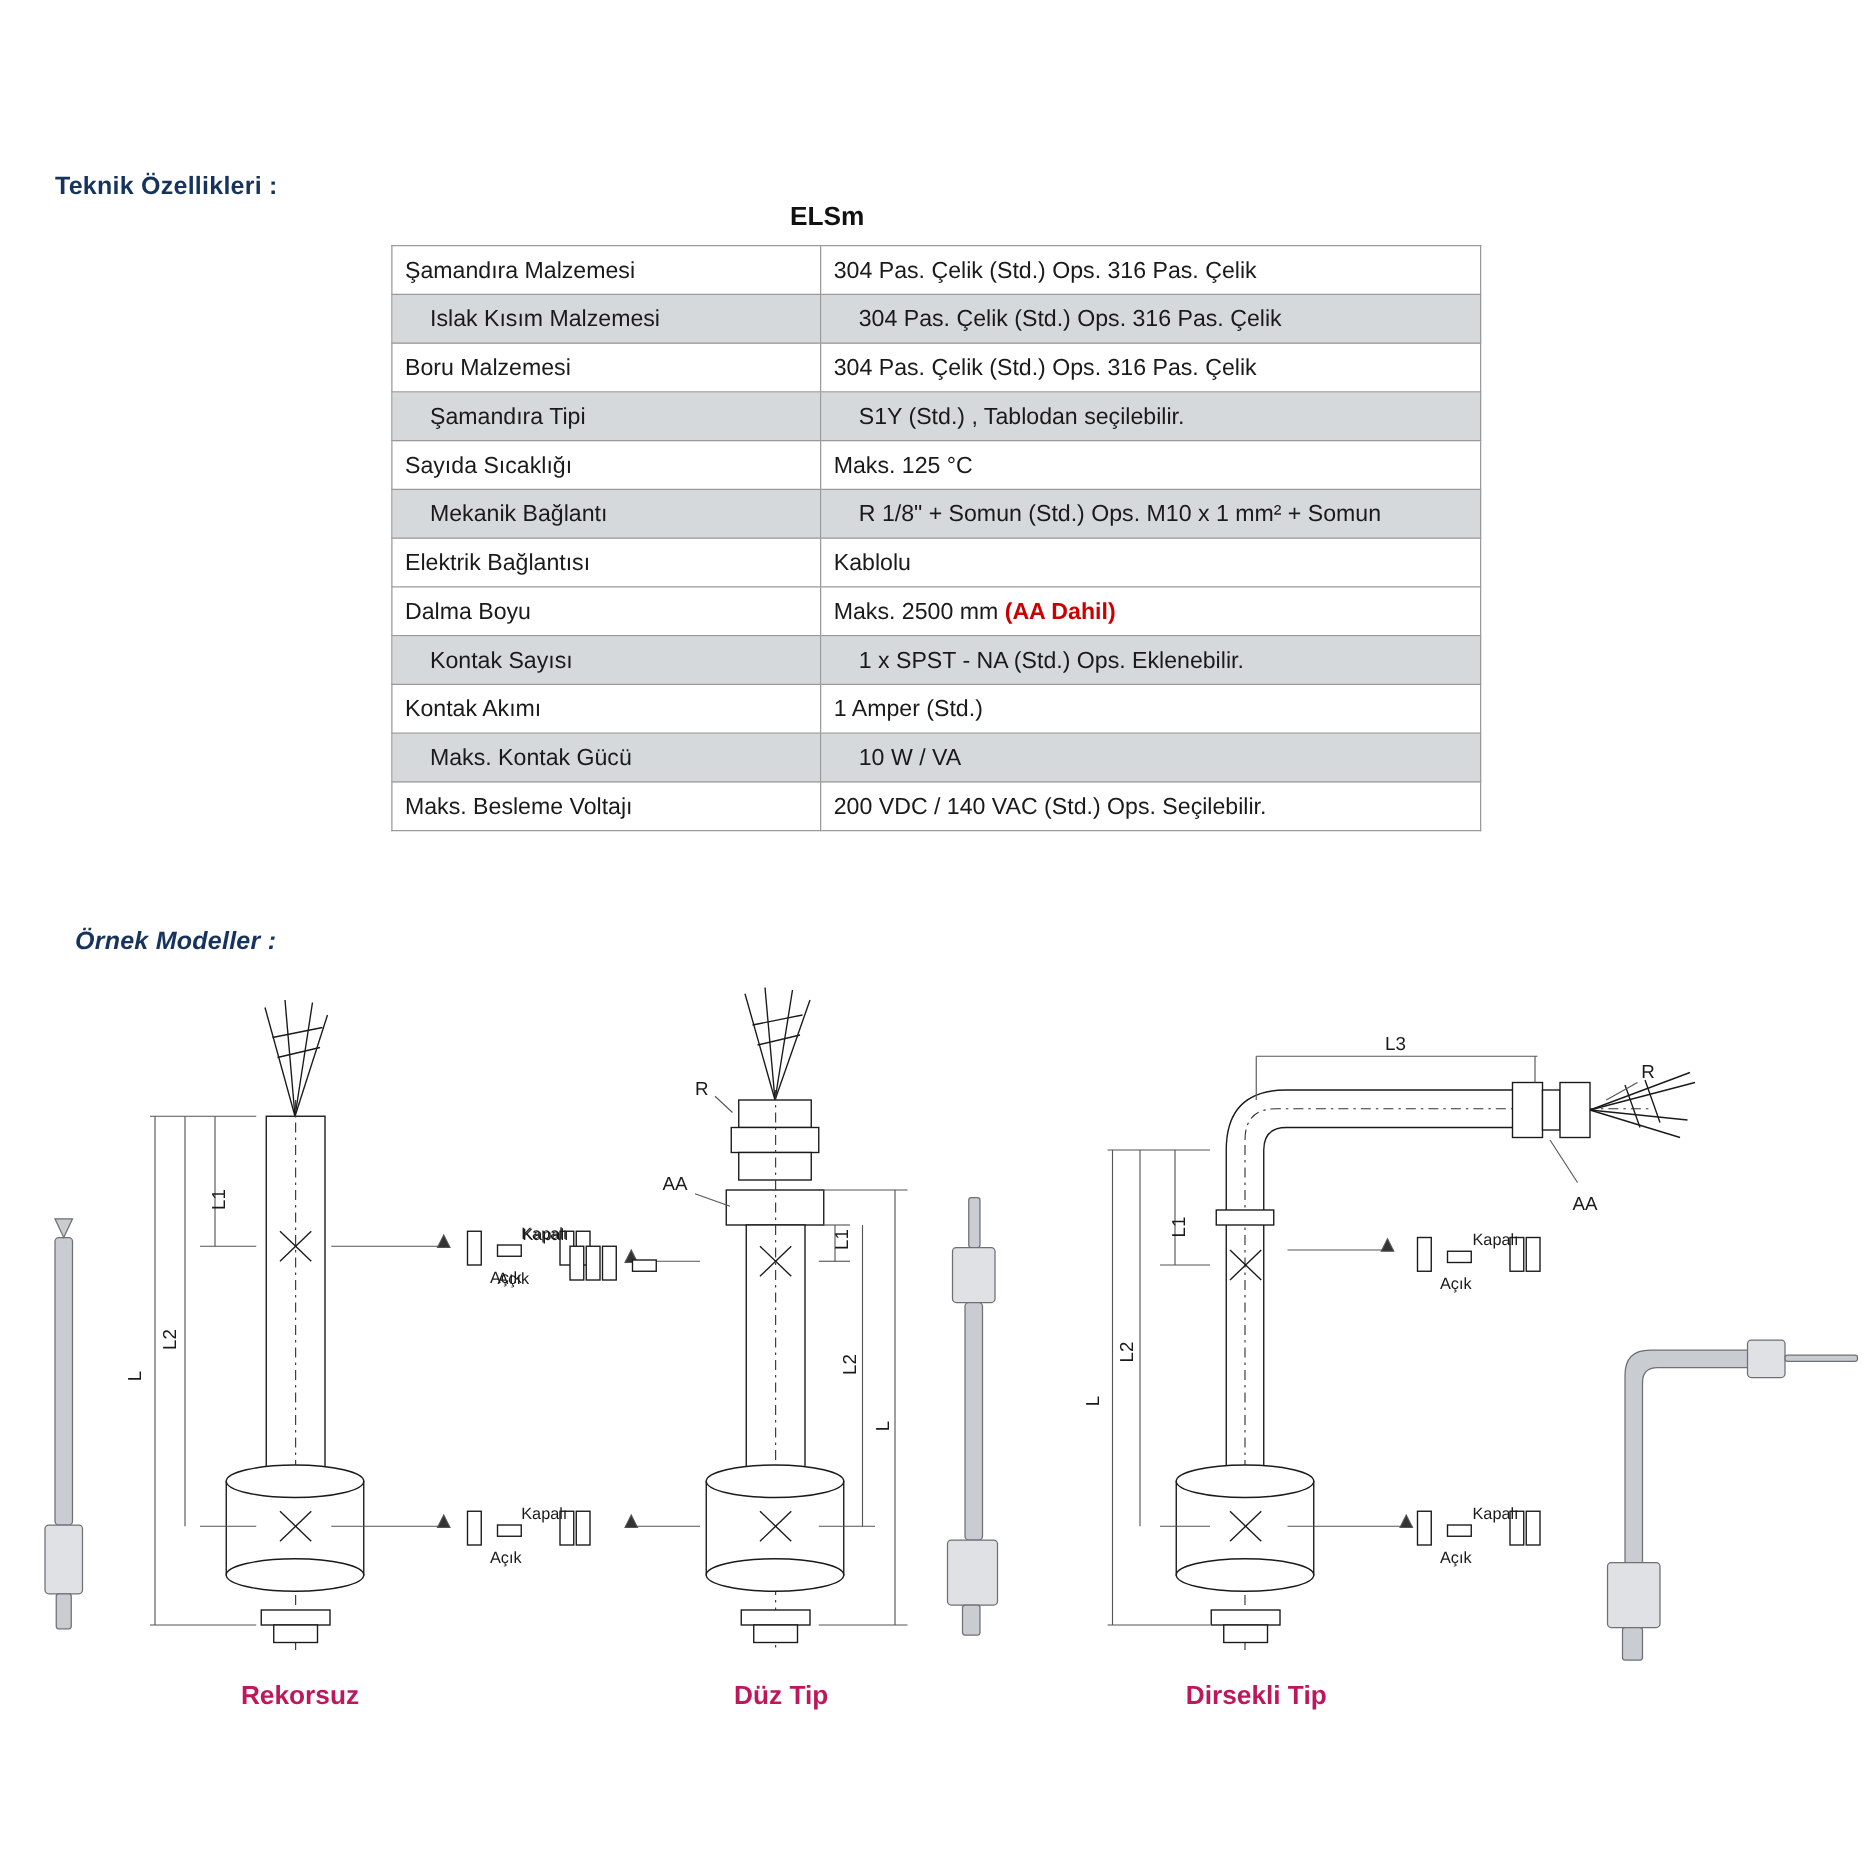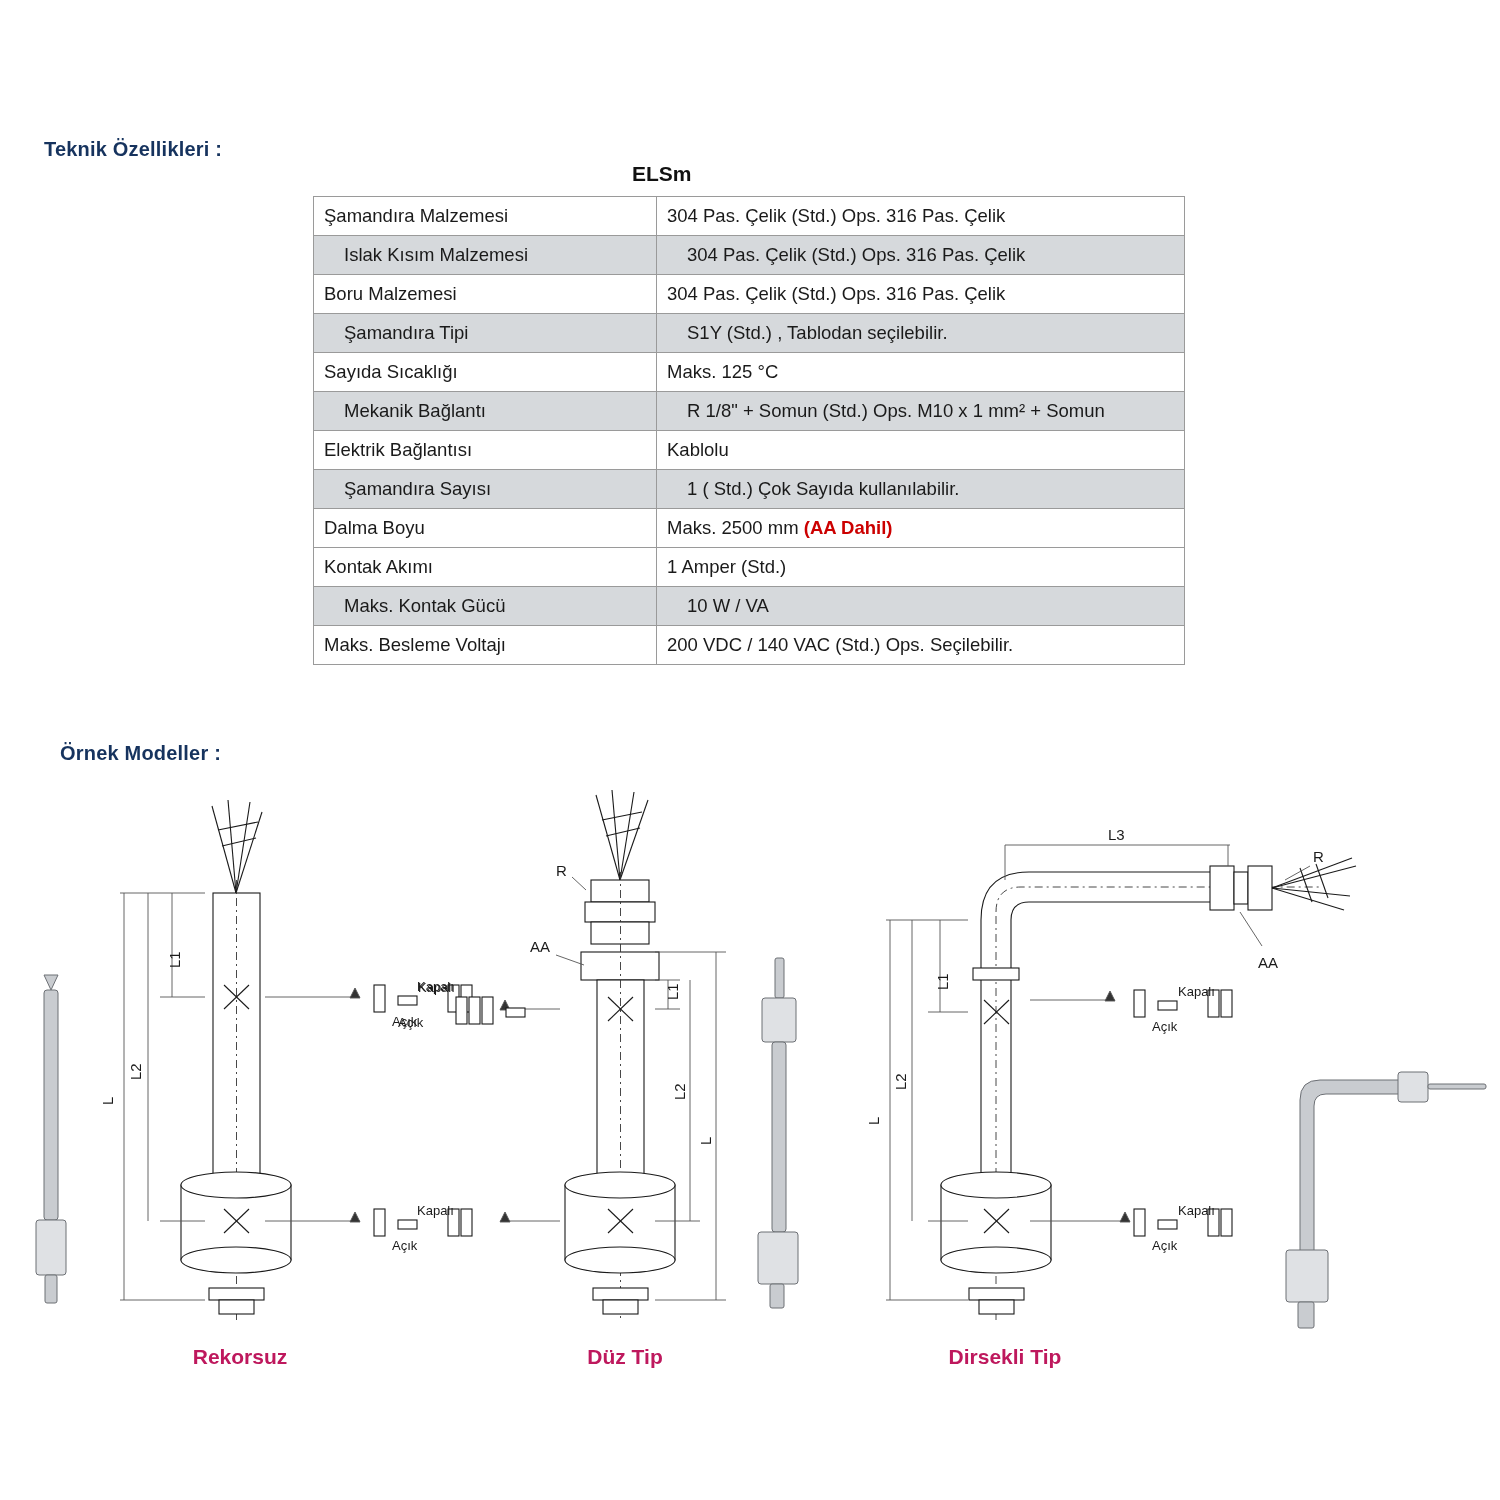--- a/index.html
+++ b/index.html
@@ -12,21 +12,21 @@
     overflow:hidden;
   }
   .section-title{
     position:absolute;
     font-size:20px;
     font-weight:bold;
     color:#16335e;
     letter-spacing:.2px;
   }
   #spec-title{left:44px;top:138px;}
-  #models-title{left:60px;top:742px;}
+  #models-title{left:60px;top:742px;font-style:italic;}
 
   
   #spec-header{
     position:absolute;
     left:632px;top:162px;
     font-size:21px;font-weight:bold;color:#111;
   }
   #spec-table{
     position:absolute;
     left:313px;top:196px;
@@ -96,27 +96,27 @@
         <td>Maks. 125 °C</td>
       </tr>
     <tr class="alt">
         <td class="k">Mekanik Bağlantı</td>
         <td>R 1/8" + Somun (Std.) Ops. M10 x 1 mm² +  Somun</td>
       </tr>
     <tr>
         <td class="k">Elektrik Bağlantısı</td>
         <td>Kablolu</td>
       </tr>
-    <tr class="alt">
-        <td class="k">Şamandıra Sayısı</td>
-        <td>1 ( Std.) Çok Sayıda kullanılabilir.</td>
-      </tr>
     <tr>
         <td class="k">Dalma Boyu</td>
       <td><span>Maks. 2500 mm </span><span class="red">(AA Dahil)</span></td>
+      </tr>
+    <tr class="alt">
+        <td class="k">Kontak Sayısı</td>
+        <td>1 x SPST - NA (Std.) Ops. Eklenebilir.</td>
       </tr>
     <tr class="bold">
         <td class="k">Kontak Akımı</td>
         <td>1 Amper (Std.)</td>
       </tr>
     <tr class="alt bold">
         <td class="k">Maks. Kontak Gücü</td>
         <td>10 W / VA</td>
       </tr>
     <tr class="bold">

